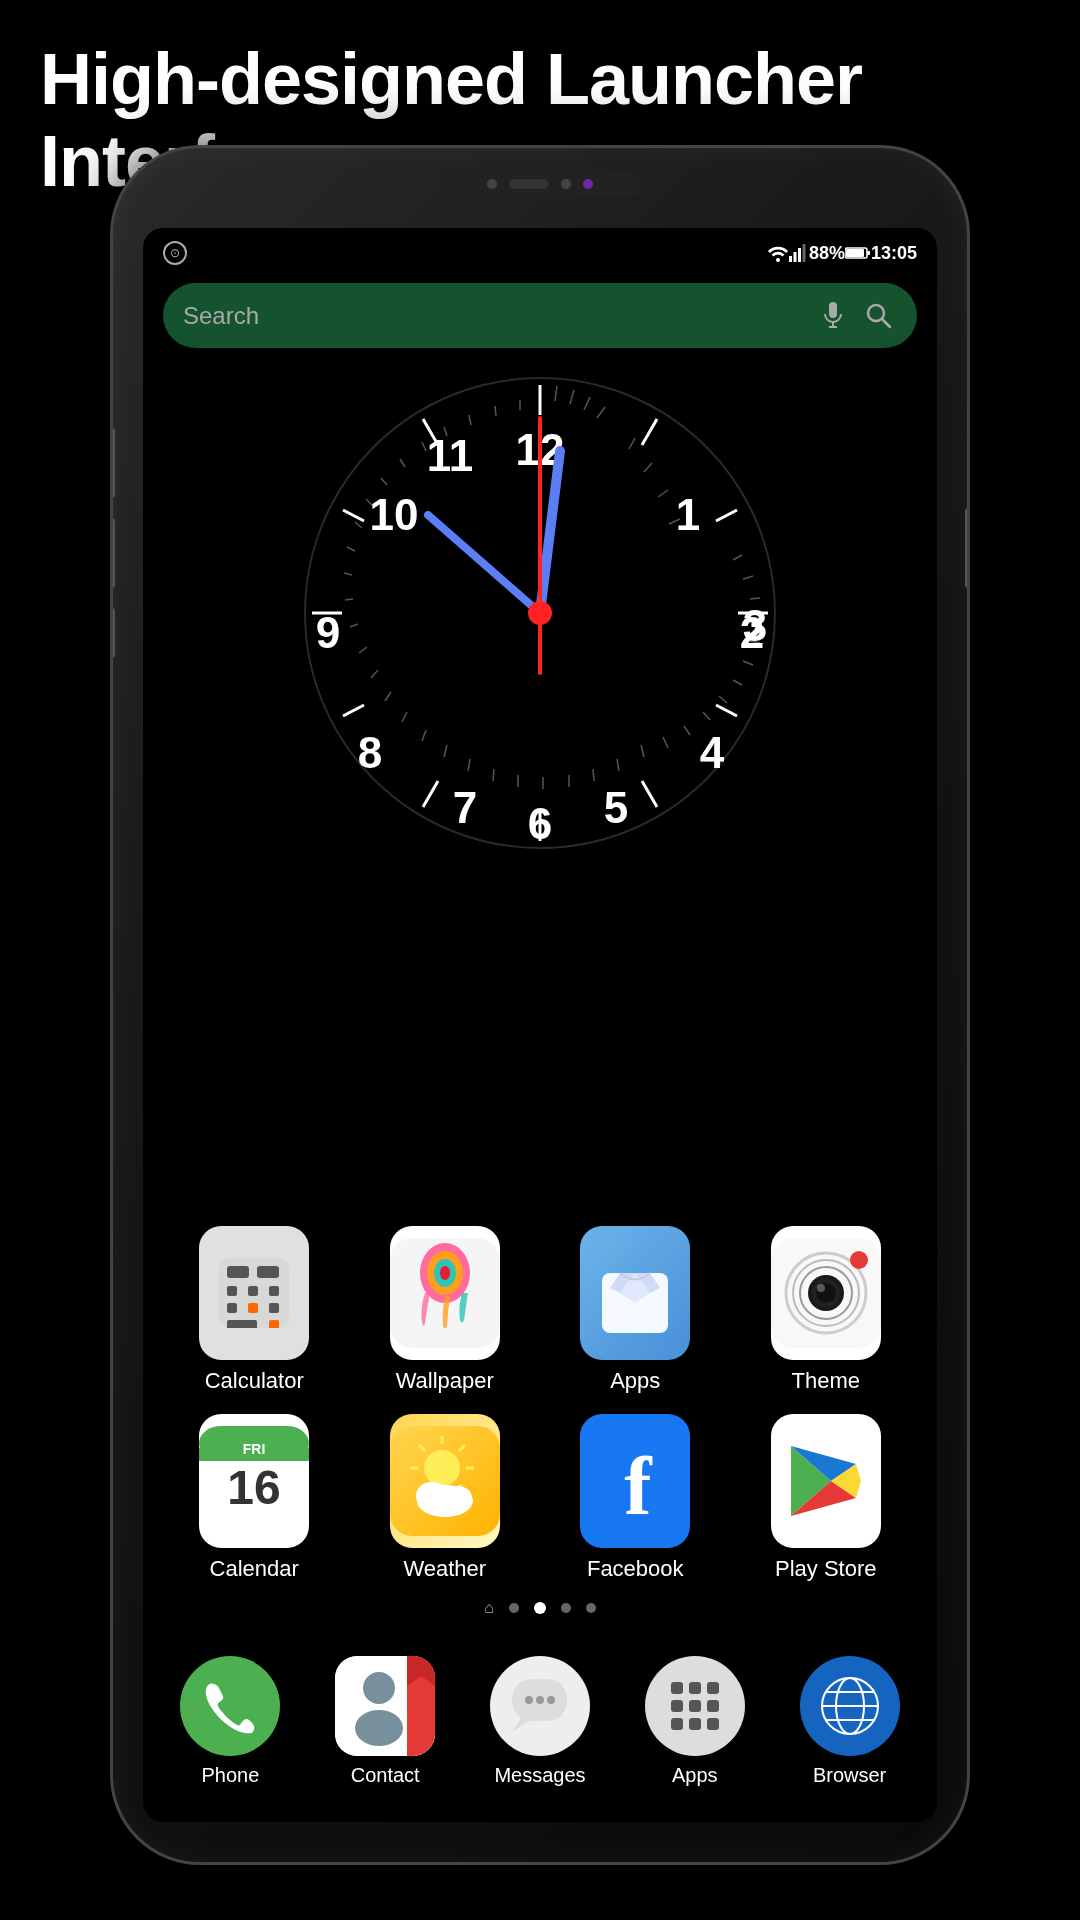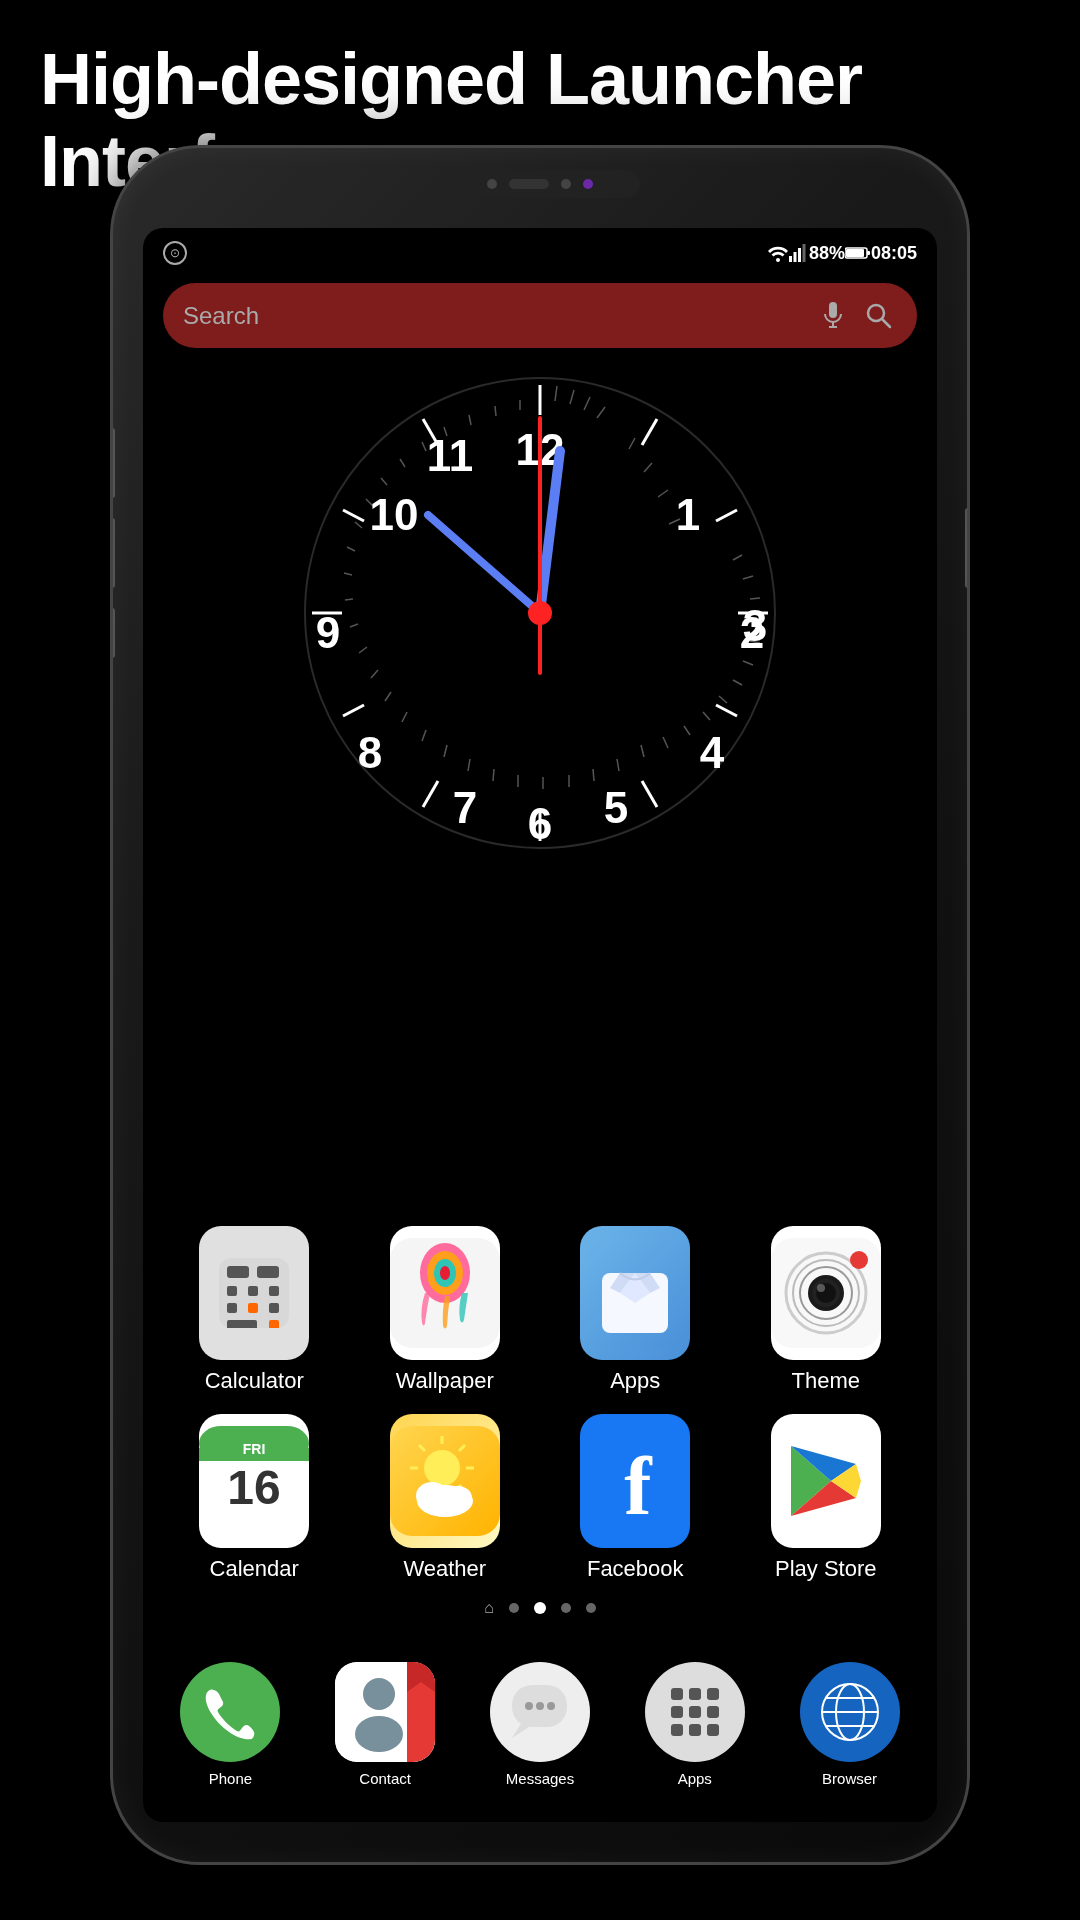--- a/index.html
+++ b/index.html
@@ -114,21 +114,21 @@
       font-weight: 600;
     }
 
     
     .search-bar {
       position: absolute;
       top: 55px;
       left: 20px;
       right: 20px;
       height: 65px;
-      background: #7f1d1d;
+      background: #14532d;
       border-radius: 35px;
       display: flex;
       align-items: center;
       padding: 0 20px;
       gap: 10px;
       z-index: 10;
     }
 
     .search-text {
       flex: 1;
@@ -274,21 +274,21 @@
       height: 100px;
       border-radius: 50%;
       display: flex;
       align-items: center;
       justify-content: center;
       font-size: 46px;
     }
 
     .dock-label {
       color: #fff;
-      font-size: 15px;
+      font-size: 20px;
       text-align: center;
     }
 
     
     .icon-calculator {
       background: #e0e0e0;
       color: #333;
       font-size: 38px;
     }
 
@@ -400,21 +400,21 @@
           <rect x="9" y="4" width="3" height="14"></rect>
           <rect x="13.5" y="0" width="3" height="18" opacity="0.4"></rect>
         </svg>
         <span>88%</span>
 
         <svg width="26" height="14" viewBox="0 0 26 14" fill="white">
           <rect x="0" y="2" width="22" height="10" rx="2" stroke="white" stroke-width="1.5" fill="none"></rect>
           <rect x="1" y="3" width="18" height="8" rx="1" fill="white"></rect>
           <rect x="22" y="5" width="3" height="4" rx="1" fill="white"></rect>
         </svg>
-        <span>08:05</span>
+        <span>13:05</span>
       </div>
     </div>
 
     <div class="search-bar">
       <span class="search-text">Search</span>
       <div class="search-mic">
         <svg width="24" height="28" viewBox="0 0 24 28" fill="#aaa">
           <rect x="8" y="0" width="8" height="16" rx="4"></rect>
           <path d="M4 12a8 8 0 0 0 16 0" stroke="#aaa" stroke-width="2" fill="none"></path>
           <line x1="12" y1="20" x2="12" y2="25" stroke="#aaa" stroke-width="2"></line>

